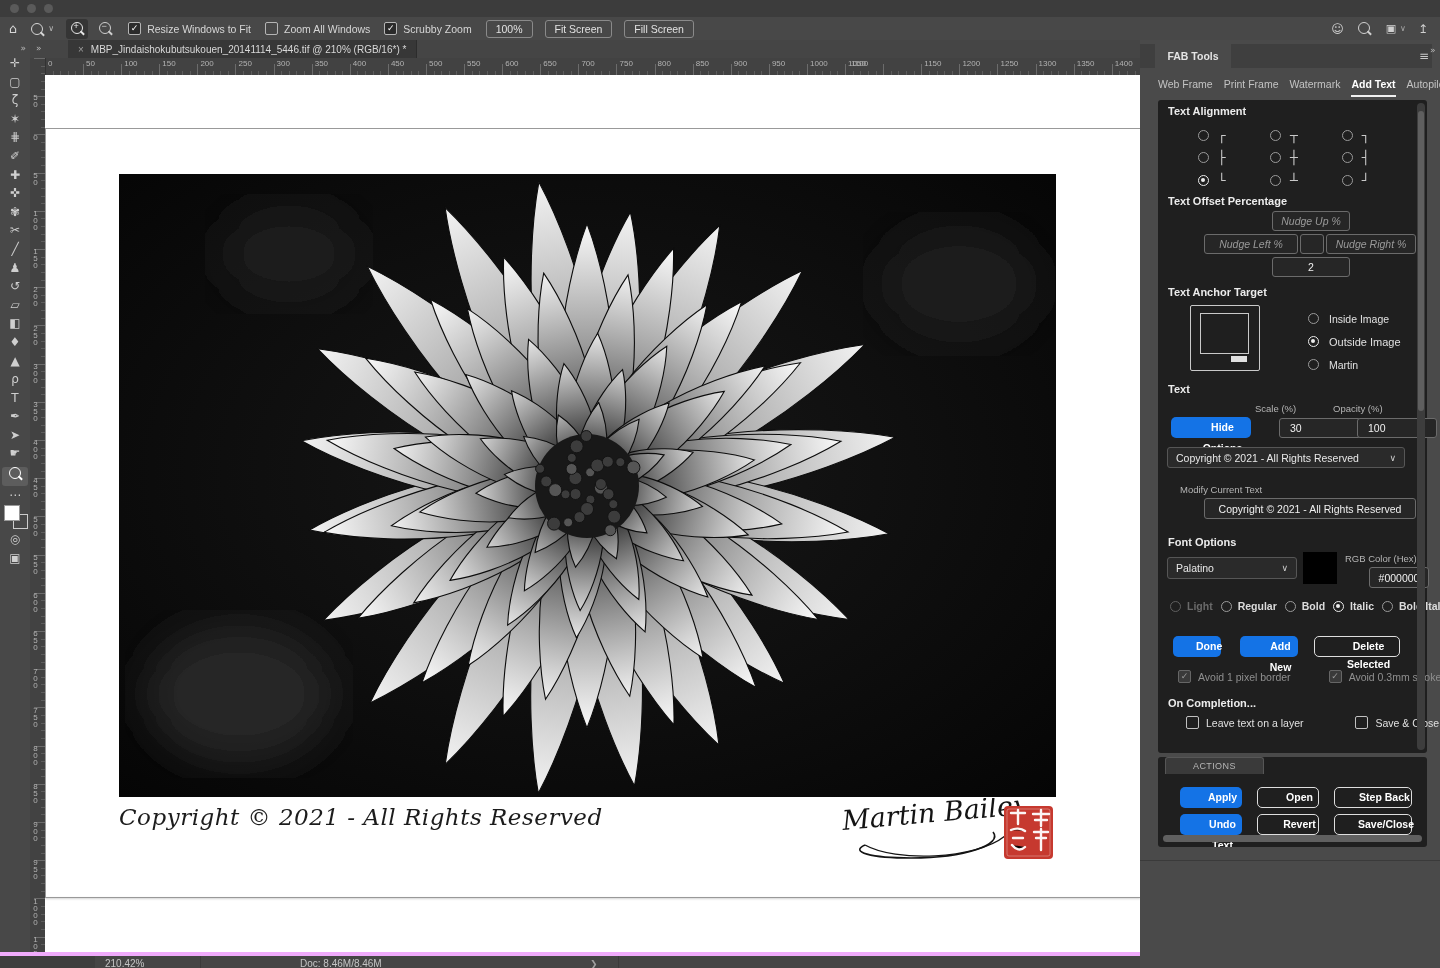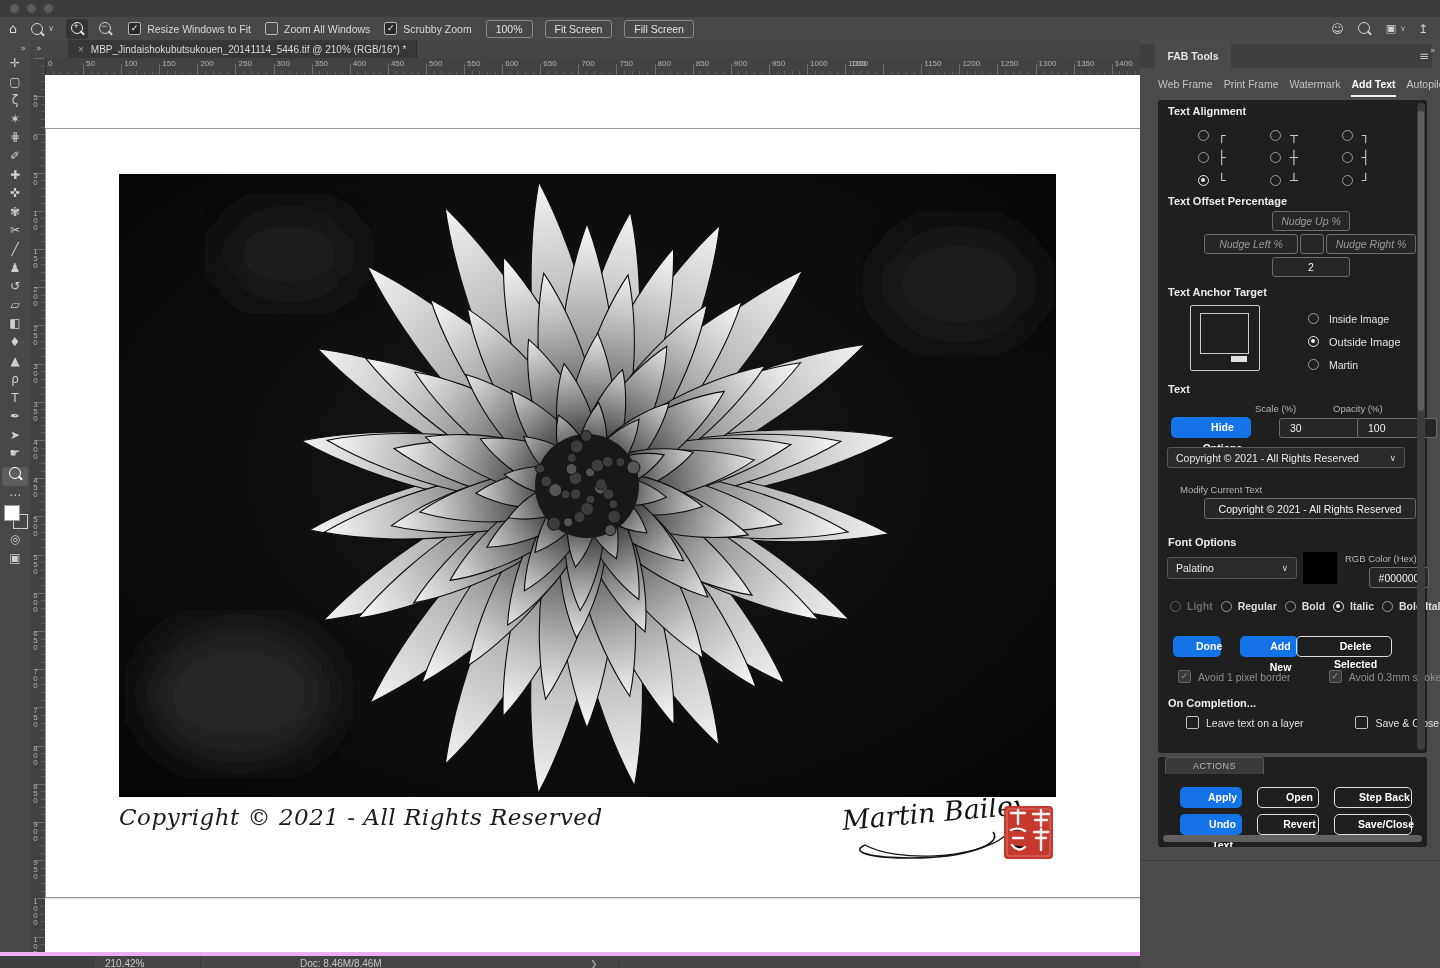--- a/index.html
+++ b/index.html
@@ -715,21 +715,21 @@
         <span style="font-size: 10.5px; font-weight: bold; color: rgb(220, 220, 220);">Italic</span>
       </span>
       <span style="display: flex; align-items: center; gap: 6px; white-space: nowrap;">
         <span class="radio"></span>
         <span style="font-size: 10.5px; font-weight: bold; color: rgb(220, 220, 220);">Bold Italic</span>
       </span>
     </div>
 
   <div class="pill blue" style="left:15px;top:536px;width:48px;height:21px;line-height:21px">Done</div>
   <div class="pill blue" style="left:82px;top:536px;width:58px;height:21px;line-height:21px">Add New</div>
-  <div class="pill outline" style="left:138px;top:536px;width:96px;height:21px;line-height:18px">Delete Selected</div>
+  <div class="pill outline" style="left:156px;top:536px;width:86px;height:21px;line-height:18px">Delete Selected</div>
   <div id="avoid-row" class="abs" style="left:20px;top:570px;display:flex;gap:38px">
       <span class="cblbl dim">
         <span class="cb2" style="border-color: rgb(102, 102, 102); background: rgb(58, 58, 58); color: rgb(154, 154, 154);">✓</span>
         <span>Avoid 1 pixel border</span>
       </span>
       <span class="cblbl dim">
         <span class="cb2" style="border-color: rgb(102, 102, 102); background: rgb(58, 58, 58); color: rgb(154, 154, 154);">✓</span>
         <span>Avoid 0.3mm stroke</span>
       </span>
     </div>

